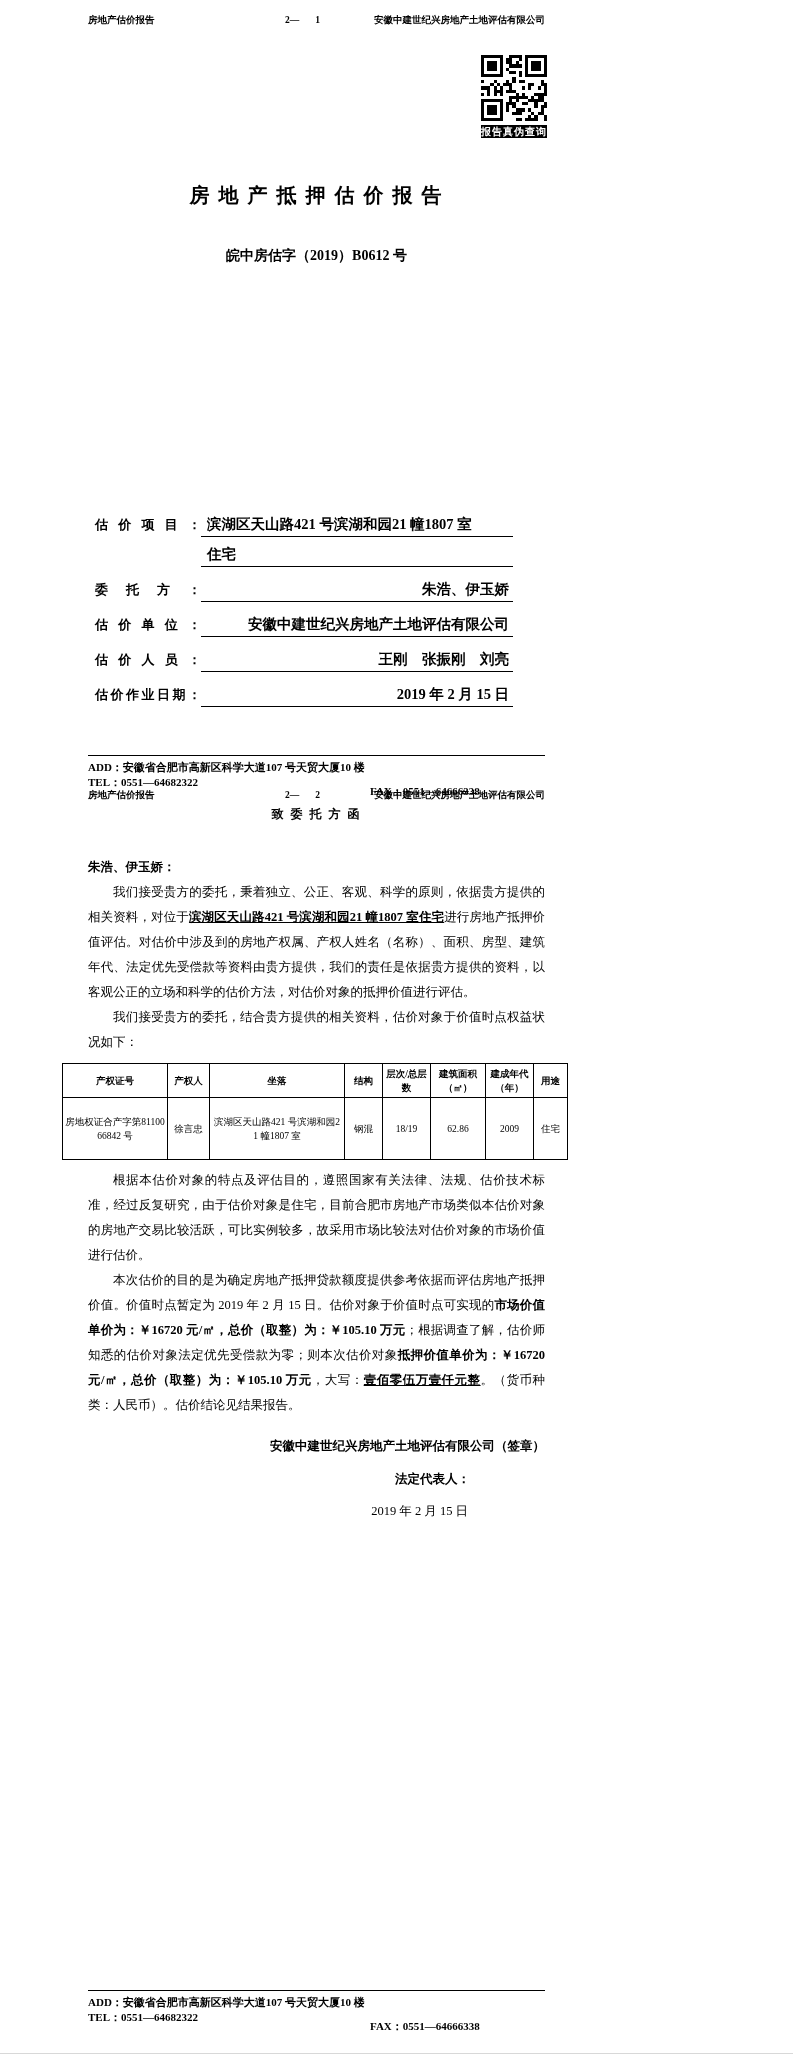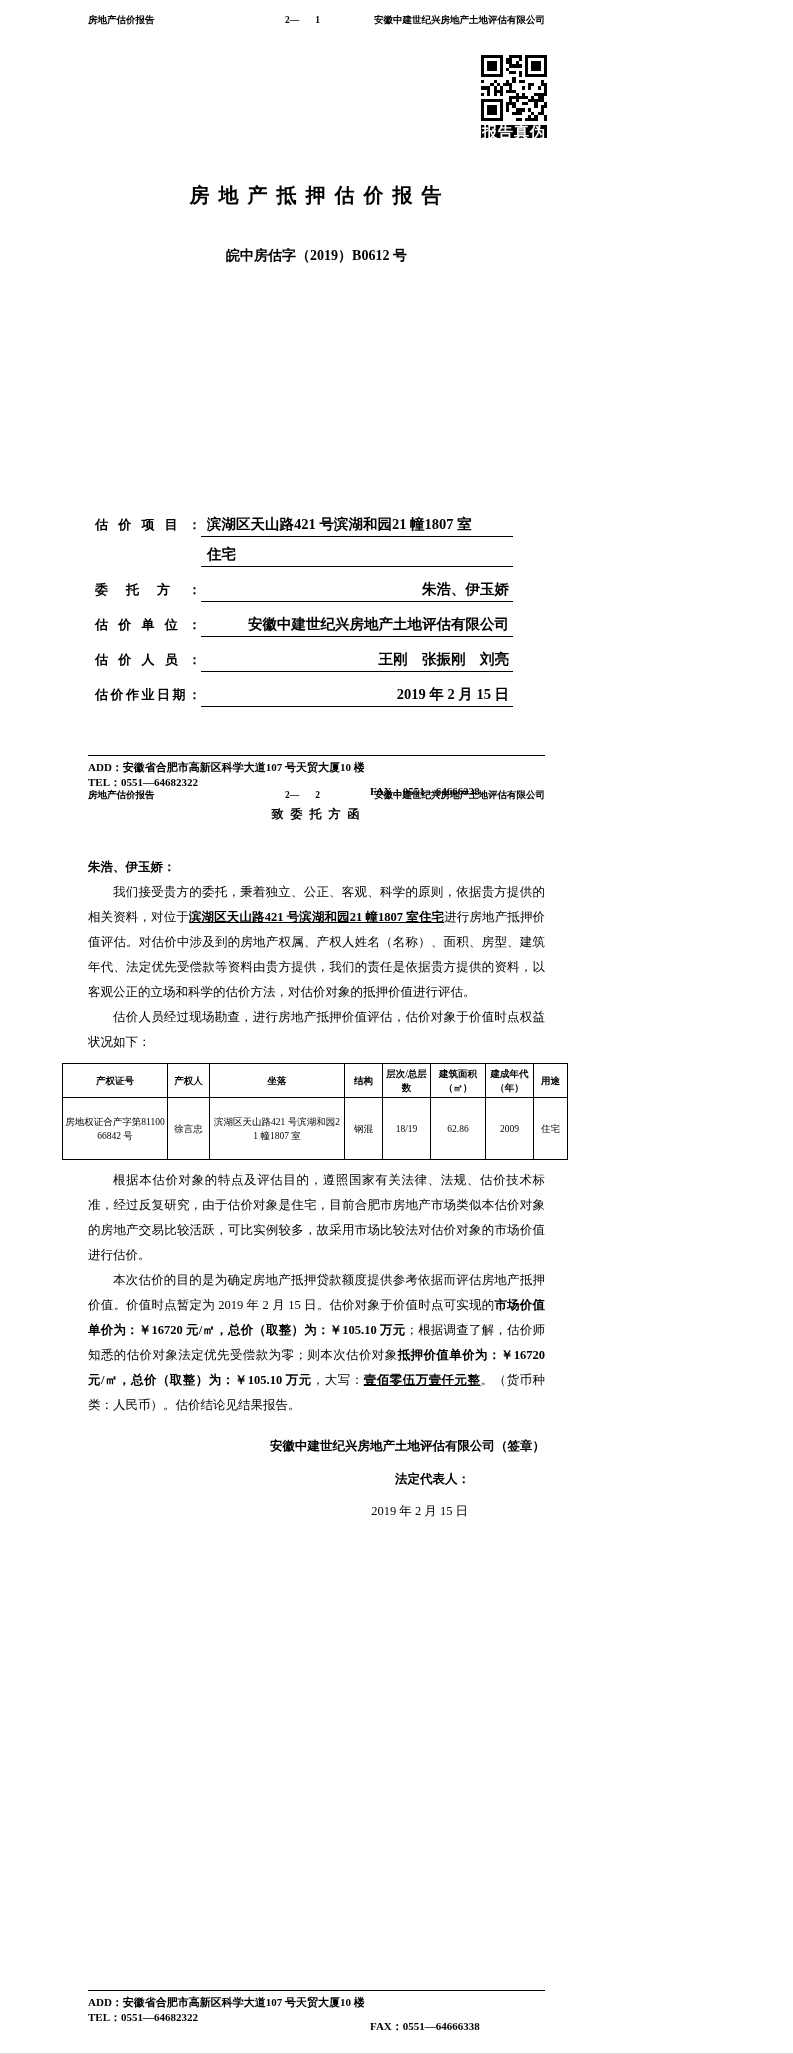--- a/index.html
+++ b/index.html
@@ -17,21 +17,21 @@
   }
   .run-hdr .hleft { position:absolute; left:0; top:0; }
   .run-hdr .hcenter { position:absolute; left:197px; top:0; }
   .run-hdr .hcenter .pgnum { margin-left:16px; }
   .run-hdr .hright { position:absolute; right:0; top:0; }
 
   
   .qr-wrap { position:absolute; left:481px; top:55px; width:66px; }
   .qr-caption {
     width:66px; height:13px; background:#000; color:#fff;
-    font-size:15px; font-weight:bold; text-align:center; line-height:13px;
+    font-size:10px; font-weight:bold; text-align:center; line-height:13px;
     letter-spacing:1px; font-family:"Liberation Sans","DejaVu Sans",sans-serif;
   }
 
   
   .main-title {
     position:absolute; top:182px; left:88px; width:457px;
     text-align:center; font-size:20px; font-weight:bold; letter-spacing:2px;
     white-space:nowrap;
   }
   .doc-no {
@@ -287,21 +287,21 @@
   <span class="hright">安徽中建世纪兴房地产土地评估有限公司</span>
 </div>
 
 <div class="letter-title">致 委 托 方 函</div>
 
 <div class="body2">
   <div class="salutation">朱浩、伊玉娇：</div>
 
   <div class="para"><span>我们接受贵方的委托，秉着独立、公正、客观、科学的原则，依据贵方提供的相关资料，对位于</span><span class="bu">滨湖区天山路421 号滨湖和园21 幢1807 室住宅</span><span>进行房地产抵押价值评估。对估价中涉及到的房地产权属、产权人姓名（名称）、面积、房型、建筑年代、法定优先受偿款等资料由贵方提供，我们的责任是依据贵方提供的资料，以客观公正的立场和科学的估价方法，对估价对象的抵押价值进行评估。</span></div>
 
-  <div class="para">估价人员经过现场勘查，进行房地产抵押价值评估，估价对象于价值时点权益状况如下：</div>
+  <div class="para">我们接受贵方的委托，结合贵方提供的相关资料，估价对象于价值时点权益状况如下：</div>
 
   <table class="ptable">
     <colgroup>
       <col style="width:105px">
         <col style="width:42px">
         <col style="width:135px">
         <col style="width:38px">
       <col style="width:48px">
         <col style="width:55px">
         <col style="width:48px">

